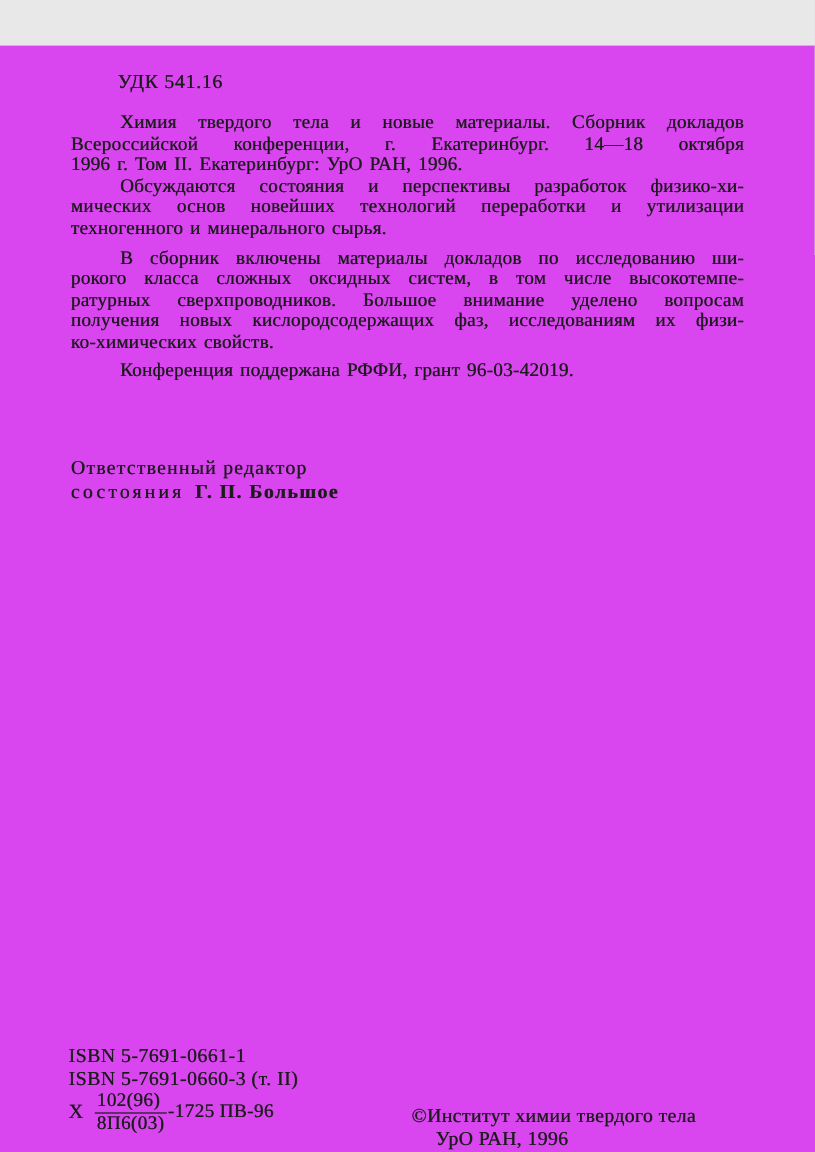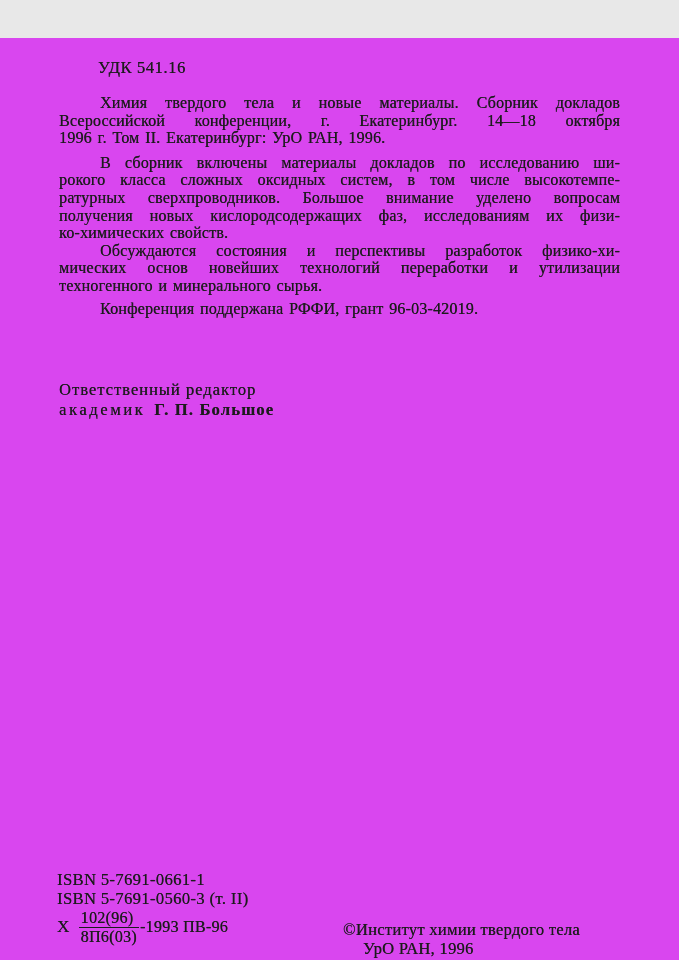--- a/index.html
+++ b/index.html
@@ -120,59 +120,59 @@
   <div class="udc">УДК 541.16</div>
 
   <section class="textblock">
 
     <div class="para">
       <div class="line ind">Химия твердого тела и новые материалы. Сборник докладов</div>
       <div class="line">Всероссийской конференции, г. Екатеринбург. 14—18 октября</div>
       <div class="line end">1996 г. Том II. Екатеринбург: УрО РАН, 1996.</div>
     </div>
 
+    <div class="para">
+      <div class="line ind">Обсуждаются состояния и перспективы разработок физико-хи-</div>
+      <div class="line">мических основ новейших технологий переработки и утилизации</div>
+      <div class="line end">техногенного и минерального сырья.</div>
+    </div>
+
     <div class="para gap-lg">
       <div class="line ind">В сборник включены материалы докладов по исследованию ши-</div>
       <div class="line">рокого класса сложных оксидных систем, в том числе высокотемпе-</div>
       <div class="line">ратурных сверхпроводников. Большое внимание уделено вопросам</div>
       <div class="line">получения новых кислородсодержащих фаз, исследованиям их физи-</div>
       <div class="line end">ко-химических свойств.</div>
-    </div>
-
-    <div class="para">
-      <div class="line ind">Обсуждаются состояния и перспективы разработок физико-хи-</div>
-      <div class="line">мических основ новейших технологий переработки и утилизации</div>
-      <div class="line end">техногенного и минерального сырья.</div>
     </div>
 
     <div class="para gap-sm">
       <div class="line ind end">Конференция поддержана РФФИ, грант 96-03-42019.</div>
     </div>
 
   </section>
 
   <div class="editor">
     <div class="role">Ответственный редактор</div>
     <div class="name-line">
-      <span class="rank">академик</span><span class="name">Г. П. Большое</span>
+      <span class="rank">состояния</span><span class="name">Г. П. Большое</span>
     </div>
   </div>
 
   <div class="isbn-block">
     <div>ISBN 5-7691-0661-1</div>
-    <div>ISBN 5-7691-0560-3 (т. II)</div>
+    <div>ISBN 5-7691-0660-3 (т. II)</div>
   </div>
 
   <div class="catalog">
     <span class="cat-letter">Х</span>
     <span class="frac">
       <span class="num">102(96)</span>
       <span class="den">8П6(03)</span>
     </span>
-    <span class="cat-suffix">-1993 ПВ-96</span>
+    <span class="cat-suffix">-1725 ПВ-96</span>
   </div>
 
   <div class="copyright">
     <div class="cr-line1">©Институт химии твердого тела</div>
     <div class="cr-line2">УрО РАН, 1996</div>
   </div>
 
 </div>
 
 </body></html>

